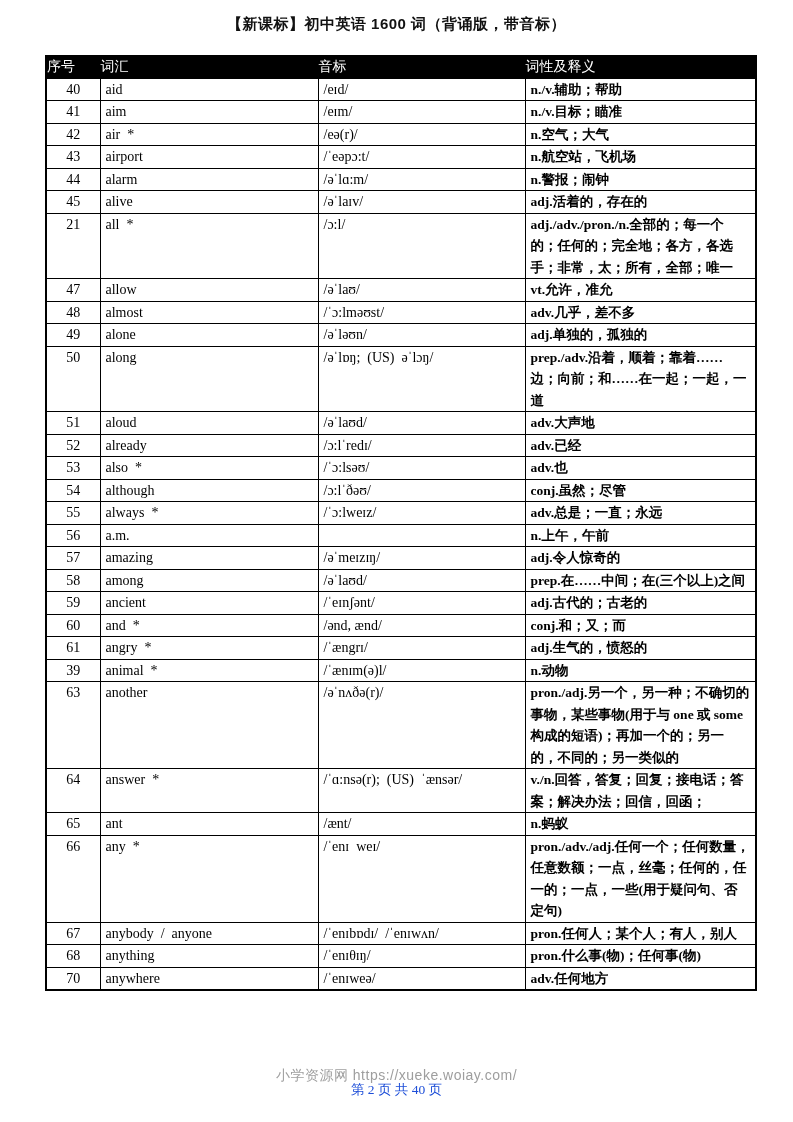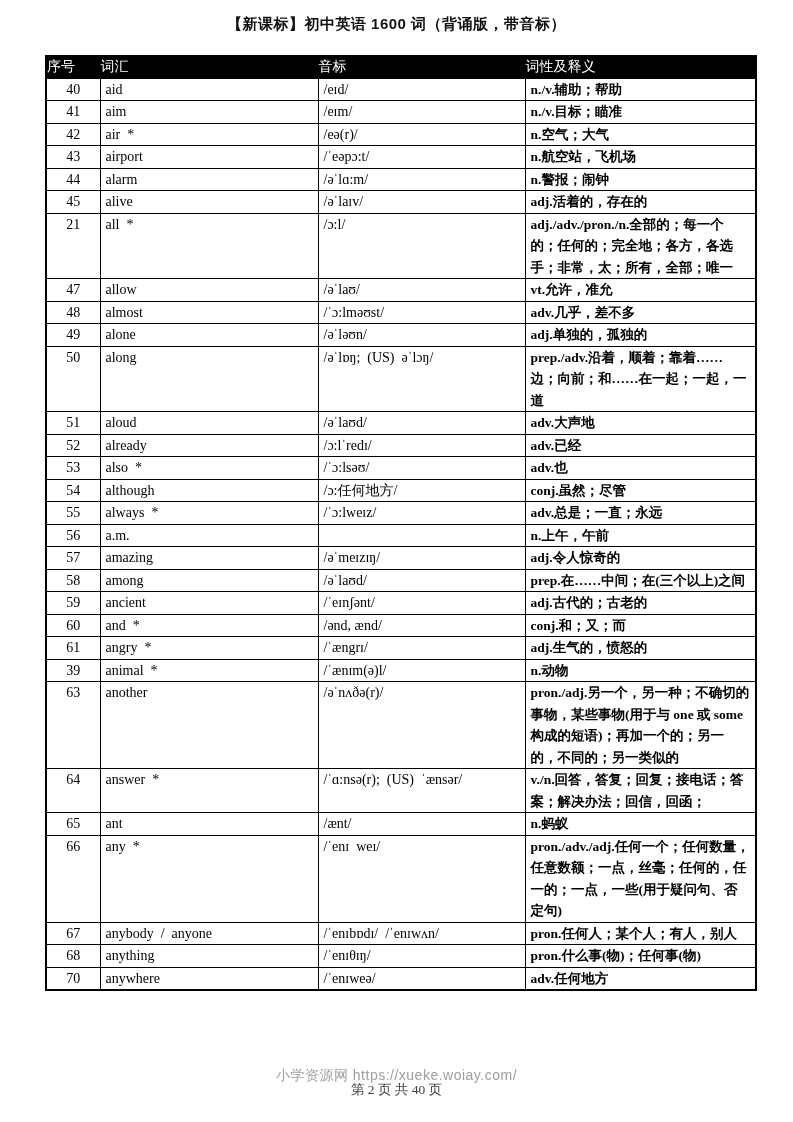--- a/index.html
+++ b/index.html
@@ -69,21 +69,21 @@
     font-family: "Liberation Sans", "DejaVu Sans", sans-serif;
     font-size: 14px;
     color: #9e9e9e;
     letter-spacing: 0.5px;
   }
   .footer-pagenum {
     position: absolute;
     top: 1081px; left: 0; width: 100%;
     text-align: center;
     font-size: 13.5px;
-    color: #404040;
+    color: #1d4ed8;
   }
 </style>
 </head>
 <body>
 
 <div class="page">
 
   <div class="doc-title">【新课标】初中英语 1600 词（背诵版，带音标）</div>
 
   <table class="vocab">
@@ -182,21 +182,21 @@
         </tr>
         <tr>
           <td class="no">53</td>
           <td class="word">also  *</td>
           <td class="phon">/ˈɔ:lsəʊ/</td>
           <td class="mean">adv.也</td>
         </tr>
         <tr>
           <td class="no">54</td>
           <td class="word">although</td>
-          <td class="phon">/ɔ:任何地方/</td>
+          <td class="phon">/ɔ:lˈðəʊ/</td>
           <td class="mean">conj.虽然；尽管</td>
         </tr>
         <tr>
           <td class="no">55</td>
           <td class="word">always  *</td>
           <td class="phon">/ˈɔ:lweɪz/</td>
           <td class="mean">adv.总是；一直；永远</td>
         </tr>
         <tr>
           <td class="no">56</td>

